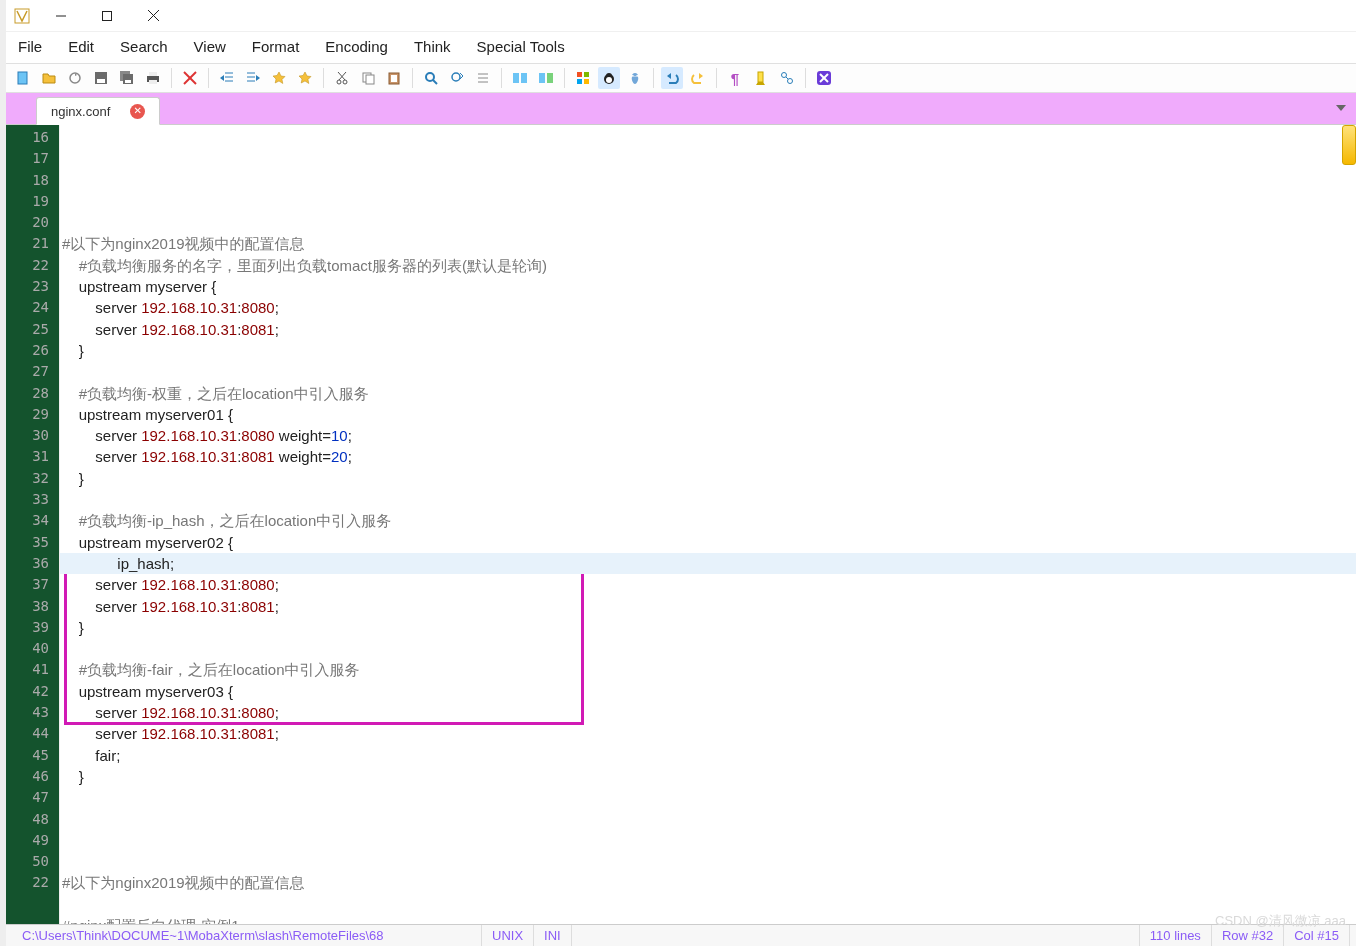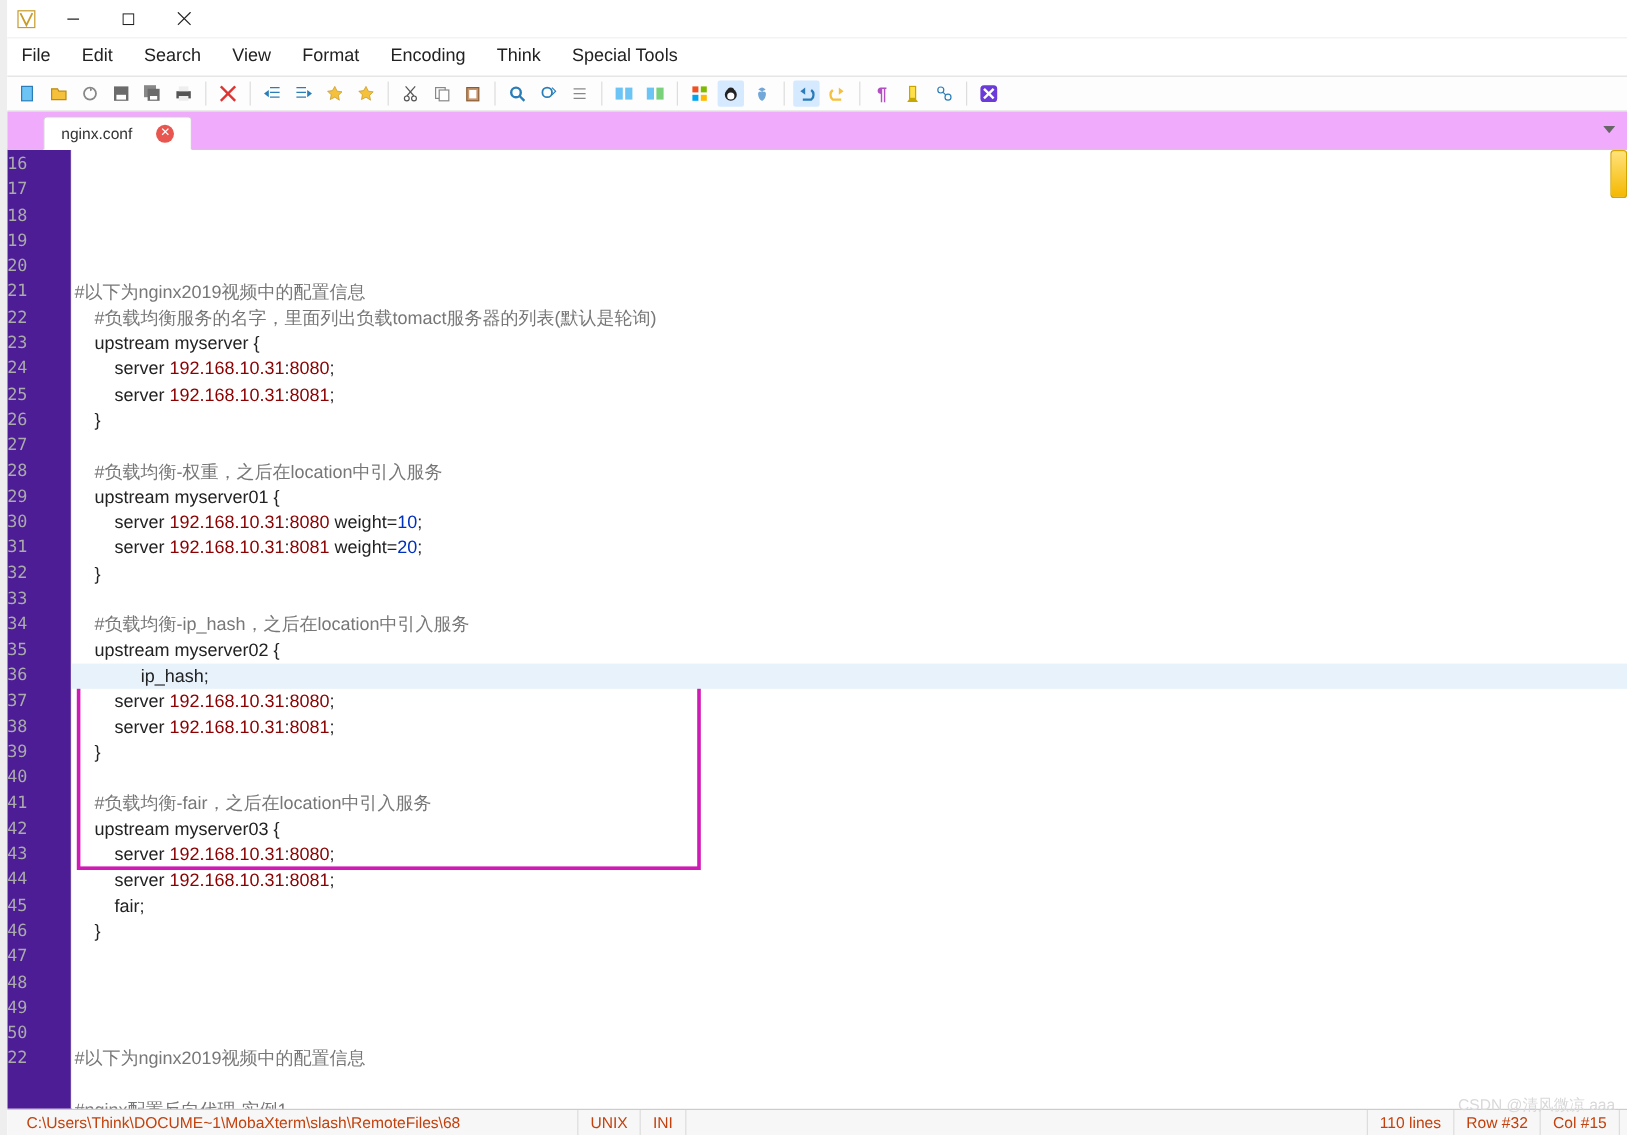--- a/index.html
+++ b/index.html
@@ -68,21 +68,21 @@
     display:flex;align-items:center;justify-content:center;color:#fff;font-size:10px;line-height:1;
     cursor:pointer;
   }
   .tabstrip-drop {
     position:absolute; right:6px; top:6px; width:18px;height:18px;
     display:flex;align-items:center;justify-content:center;cursor:pointer;
   }
   
   .editor { flex:1; display:flex; overflow:hidden; position:relative; }
   .gutter {
-    width:54px; background:#4c1d95; color:#aaa;
+    width:54px; background:#14532d; text-align:right; color:#aaa;
     font-family: Consolas, monospace; font-size:14px; line-height:21.3px;
     padding-top:2px; border-right:1px solid #eee;
   }
   .gutter div { padding-right:10px; }
   .code {
     flex:1; font-family: Liberation Sans, sans-serif; font-size:15px;
     line-height:21.3px; padding-top:2px; white-space:pre; color:#222;
     position:relative;
   }
   .code .row { position:relative; padding-left:2px; }
@@ -96,21 +96,21 @@
     pointer-events:none;
   }
   .vscroll {
     position:absolute; right:0; top:0; width:14px; height:40px;
     background:linear-gradient(#ffe27a,#f5b800);
     border:1px solid #d4a400; border-radius:3px;
   }
   
   .statusbar {
     height:22px; border-top:1px solid #ccc; background:#f7f7f7;
-    display:flex; align-items:center; font-size:13px; color:#c2410c;
+    display:flex; align-items:center; font-size:13px; color:#8b5cf6;
     padding:0 6px;
   }
   .statusbar .cell { padding:0 10px; border-right:1px solid #ddd; height:100%; display:flex;align-items:center; }
   .statusbar .path { flex:0 0 470px; overflow:hidden; white-space:nowrap; }
   .statusbar .spacer { flex:1; }
   .watermark {
     position:absolute; right:10px; bottom:16px; font-size:13px; color:#d9d9d9;
     pointer-events:none;
   }
 </style>

